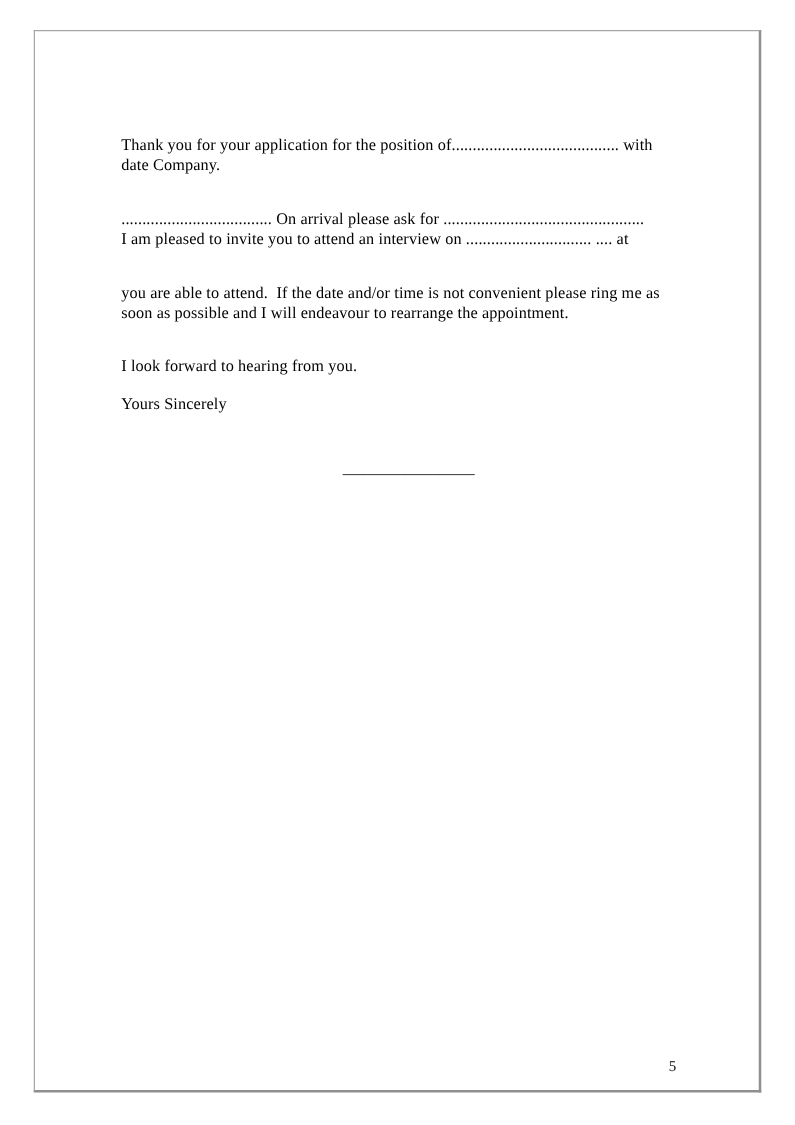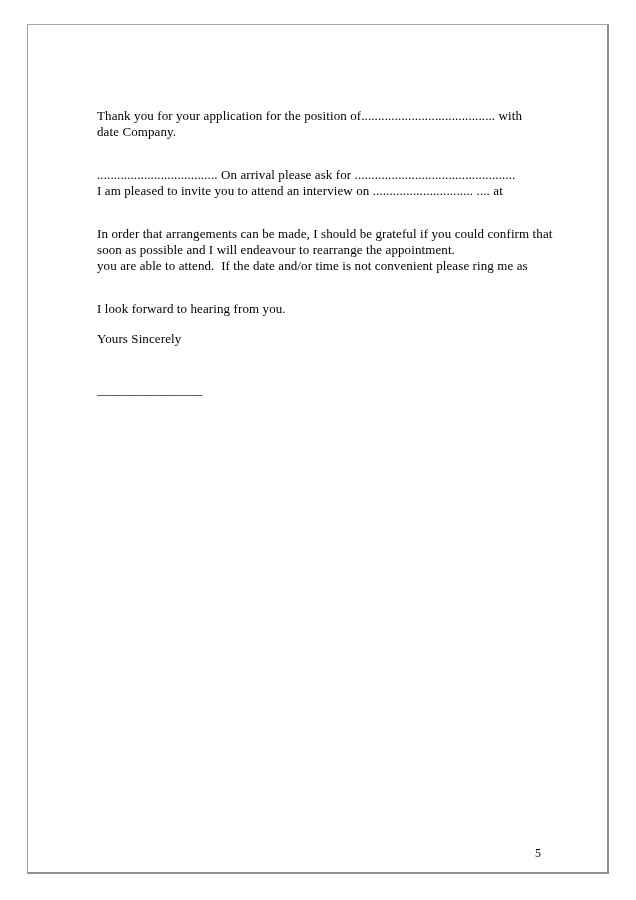--- a/index.html
+++ b/index.html
@@ -36,21 +36,21 @@
     left: 69px;
     top: 83px;
     width: 460px;
   }
   .para {
     margin: 0 0 27px 0;
     padding: 0;
   }
   .para.p4 { margin-bottom: 14px; }
   .para.p5 { margin-bottom: 35px; }
-  .para.sig { margin-bottom: 0; }
+  .para.sig { margin-bottom: 0; text-align: center; }
   .line {
     white-space: pre;
     font-size: 13px;
     line-height: 16px;
     height: 16px;
     letter-spacing: 0.1px;
   }
   .page-number {
     position: absolute;
     right: 66px;
@@ -70,23 +70,22 @@
         <div class="line">Thank you for your application for the position of........................................ with</div>
         <div class="line">date Company.</div>
       </div>
 
       <div class="para">
         <div class="line">.................................... On arrival please ask for ................................................</div>
         <div class="line">I am pleased to invite you to attend an interview on .............................. .... at</div>
       </div>
 
       <div class="para">
-        <div class="line">In order that arrangements can be made, I should be grateful if you could confirm that</div>
+        <div class="line">you are able to attend.  If the date and/or time is not convenient please ring me as</div>
         <div class="line">soon as possible and I will endeavour to rearrange the appointment.</div>
-        <div class="line">you are able to attend.  If the date and/or time is not convenient please ring me as</div>
       </div>
 
       <div class="para p4">
         <div class="line">I look forward to hearing from you.</div>
       </div>
 
       <div class="para p5">
         <div class="line">Yours Sincerely</div>
       </div>
 

